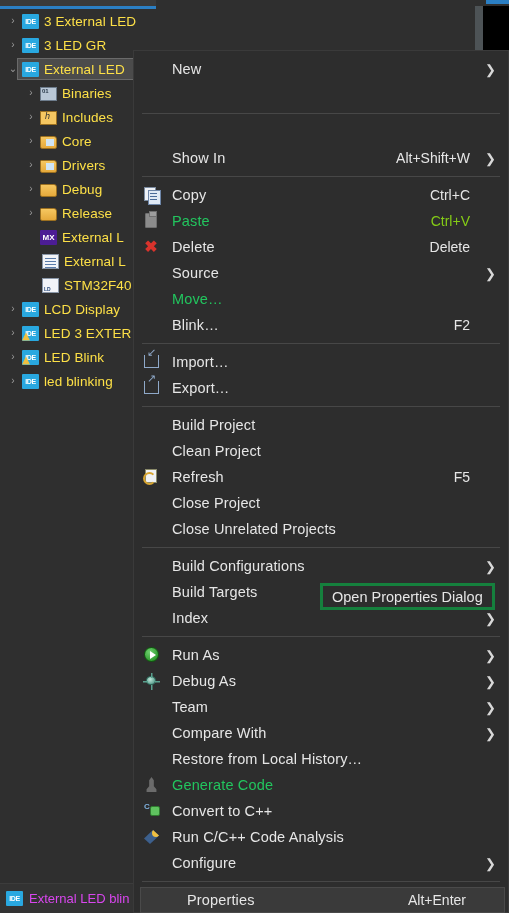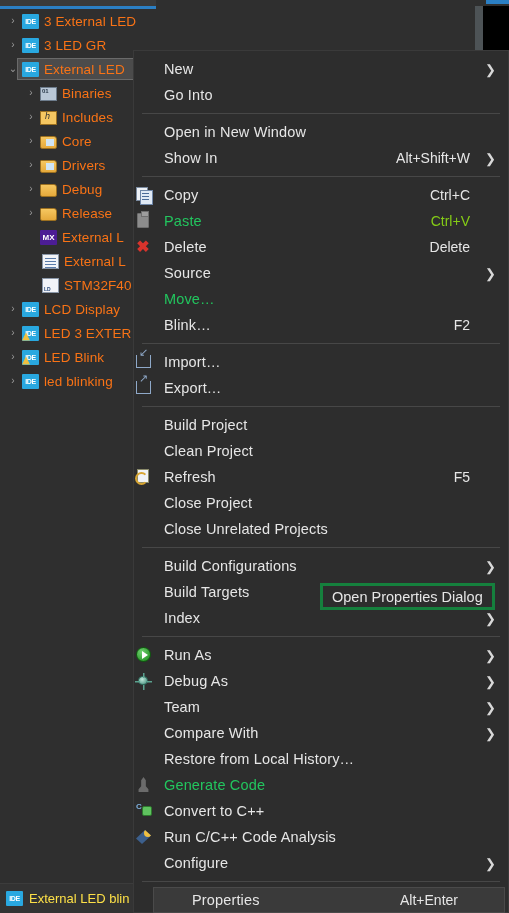--- a/index.html
+++ b/index.html
@@ -36,21 +36,21 @@
   }
   .tree-row.selected > .row-bg {
     position: absolute; left: 17px; top: 1px; height: 22px; width: 121px;
     background: #4b4b4b; border: 1px solid #6a6a6a;
   }
   .twisty {
     width: 18px; text-align: center; color: #9a9a9a; font-size: 10px;
     flex: 0 0 18px; position: relative; z-index: 2; line-height: 1;
   }
   .tree-label {
-    color: #f97316; font-size: 13.5px; position: relative; z-index: 2;
+    color: #fde047; font-size: 13.5px; position: relative; z-index: 2;
     letter-spacing: .1px;
   }
   .tree-icon {
     width: 17px; height: 16px; margin-right: 5px; flex: 0 0 17px;
     position: relative; z-index: 2; display:inline-block;
   }
   
   .ic-ide {
     background: #29a8e0; border-radius: 1px; color: #fff;
     font-size: 7px; font-weight: bold; line-height: 16px;
@@ -133,55 +133,54 @@
   }
 
   
   #status-bar {
     position:absolute; left:0; bottom:0; width:133px; height:30px;
     background:#333333; display:flex; align-items:center; padding-left:6px;
     border-top:1px solid #3c3c3c;
   }
   #status-bar .ic-ide { margin-right:6px; }
   #status-text {
-    color:#fde047; font-size:13px; white-space:nowrap; overflow:hidden;
+    color:#d946ef; font-size:13px; white-space:nowrap; overflow:hidden;
   }
 
   
   #context-menu {
     position:absolute; left:133px; top:50px; width:376px; height:863px;
     background:#2d2d2d; border:1px solid #3a3a3a;
     padding-top:5px; padding-bottom:4px;
   }
   .menu-item {
     position:relative; height:26px; display:flex; align-items:center;
-    padding-right:12px; white-space:nowrap;
+    padding-left:8px; padding-right:12px; white-space:nowrap;
   }
   .menu-item .mi-icon {
     width:22px; flex:0 0 22px; height:18px; position:relative;
     margin-right:8px;
   }
   .menu-item .mi-label {
     color:#e6e6e6; font-size:14.5px; flex:1 1 auto; letter-spacing:.15px;
   }
   .menu-item.disabled .mi-label { color:#22c55e; }
   .menu-item .mi-accel {
     color:#e6e6e6; font-size:14px; margin-left:auto; padding-right:2px;
   }
   .menu-item.disabled .mi-accel { color:#84cc16; }
   .menu-item .mi-arrow {
     color:#d8d8d8; font-size:13px; width:14px; text-align:right;
     margin-left:10px; flex:0 0 14px;
   }
   .menu-item .mi-arrow.empty { visibility:hidden; }
   .menu-item.highlight {
     background:#3a3a3a; border:1px solid #4a4a4a;
-    margin-left:19px; margin-right:3px;
-    padding-left:0;
-    gap:8px;
+    margin-left:6px; margin-right:3px;
+    padding-left:16px;
   }
   .menu-sep {
     height:1px; background:#474747; margin:5px 8px 5px 8px;
   }
 
   
   .ic-copy{
     position:absolute;left:2px;top:1px;width:12px;height:14px;
     background:#eef2f7;border:1px solid #7b8ba0;
   }
@@ -392,27 +391,25 @@
   </div>
 
   <div id="context-menu">
       <div class="menu-item">
         <span class="mi-icon"></span>
         <span class="mi-label">New</span>
         <span class="mi-arrow">❯</span>
       </div>
       <div class="menu-item">
         <span class="mi-icon"></span>
-        <span class="mi-label">Go Into</span>
-        <span class="mi-arrow empty">❯</span>
-      </div>
-      <div class="menu-sep"></div>
-      <div class="menu-item">
-        <span class="mi-icon"></span>
-        <span class="mi-label">Open in New Window</span>
+        <span class="mi-arrow empty">❯</span>
+      </div>
+      <div class="menu-sep"></div>
+      <div class="menu-item">
+        <span class="mi-icon"></span>
         <span class="mi-arrow empty">❯</span>
       </div>
       <div class="menu-item">
         <span class="mi-icon"></span>
         <span class="mi-label">Show In</span>
         <span class="mi-accel">Alt+Shift+W</span>
         <span class="mi-arrow">❯</span>
       </div>
       <div class="menu-sep"></div>
       <div class="menu-item">

